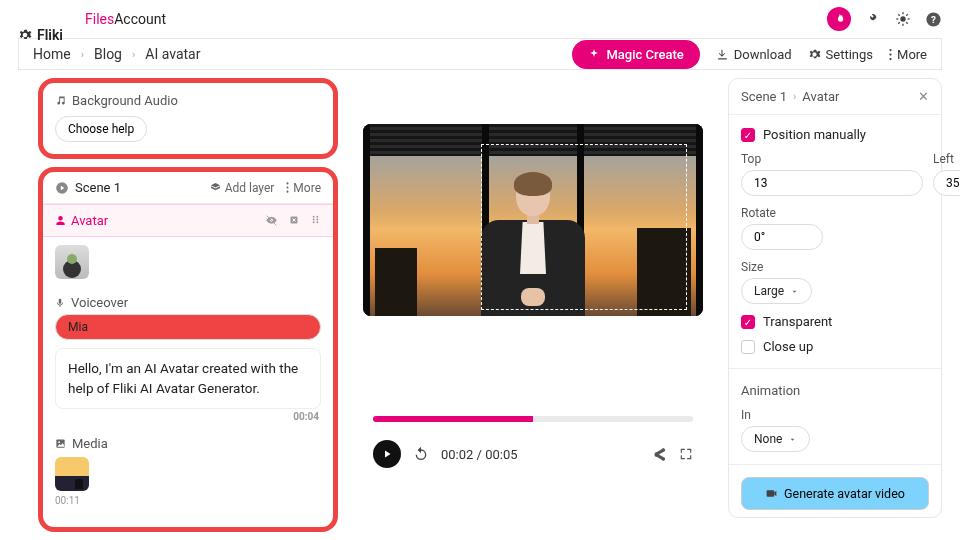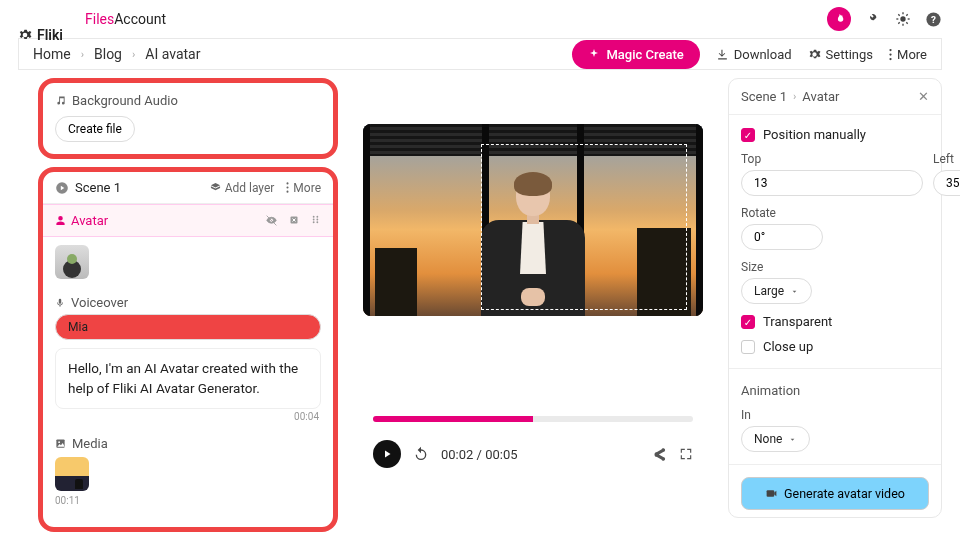--- a/index.html
+++ b/index.html
@@ -32,21 +32,21 @@
 .scene-head-right { margin-left: auto; display: flex; align-items: center; gap: 12px; color: #666; font-size: 12px; }
 .link-btn { cursor: pointer; display: flex; align-items: center; gap: 4px; }
 .avatar-row { display: flex; align-items: center; padding: 8px 12px; background: #fff4f8; border-top: 1px solid #fce; border-bottom: 1px solid #fce; }
 .avatar-row .label { color: #e6007a; font-size: 13px; display: flex; align-items: center; gap: 5px; }
 .avatar-row-icons { margin-left: auto; display: flex; gap: 10px; color: #999; }
 .avatar-thumb { width: 34px; height: 34px; border-radius: 6px; background: linear-gradient(#ddd,#bbb); margin: 8px 12px; position: relative; overflow: hidden; }
 .avatar-thumb::after { content: ""; position: absolute; left: 50%; top: 50%; width: 10px; height: 10px; background: #8a6; border-radius: 50%; transform: translate(-50%,-80%); box-shadow: 0 10px 0 4px #333; }
 .section-label { display: flex; align-items: center; gap: 6px; padding: 8px 12px 4px 12px; color: #555; font-size: 13px; }
 .chip { margin: 0 12px; background: #ef4444; border: 1px solid #ddd; border-radius: 999px; padding: 5px 12px; font-size: 12px; display: inline-block; cursor: pointer; }
 .transcript { margin: 8px 12px 2px 12px; background: #fff; border: 1px solid #eee; border-radius: 8px; padding: 10px 12px; font-size: 13.5px; line-height: 1.45; color: #222; }
-.time-small { text-align: right; font-size: 10px; color: #999; padding: 0 14px 6px 0; }
+.time-small { text-align: right; font-size: 10px; color: #999; padding: 0 14px 6px 0; font-weight: bold; }
 .media-thumb { width: 34px; height: 34px; border-radius: 6px; margin: 2px 12px 2px 12px; background: linear-gradient(#f7c96b 55%, #223 55%); position: relative; }
 .media-thumb::after { content: ""; position: absolute; right: 6px; bottom: 2px; width: 8px; height: 10px; background: #111; border-radius: 2px 2px 0 0; }
 .media-time { font-size: 10px; color: #999; padding: 2px 0 10px 12px; }
 .center-col { flex: 1; display: flex; flex-direction: column; align-items: center; }
 .preview { width: 340px; height: 192px; background: #000; border-radius: 8px; margin-top: 46px; position: relative; overflow: hidden; }
 .sky { position: absolute; inset: 0; background: linear-gradient(#88a0b8 0%, #d9a86a 45%, #f2b768 55%, #e28f3d 78%, #6b4a32 100%); }
 .blinds { position: absolute; top: 0; left: 0; right: 0; height: 32px; background: repeating-linear-gradient(#151515 0 3px, #2a2a2a 3px 6px); }
 .frame-v { position: absolute; top: 0; bottom: 0; width: 7px; background: #0a0a0a; }
 .frame-v.left-f { left: 0; } .frame-v.mid1 { left: 35%; } .frame-v.mid2 { right: 35%; } .frame-v.right-f { right: 0; }
 .building { position: absolute; bottom: 0; background: #1c1810; }
@@ -177,21 +177,21 @@
 
 <div class="content">
   <div class="left-col">
     <div class="card audio-card">
       <div class="card-header">
         <svg width="11" height="11" viewBox="0 0 24 24">
             <path fill="#666" d="M9 3v12a3 3 0 102 2V7h8v8a3 3 0 102 2V3H9z"></path>
           </svg>
         <span>Background Audio</span>
       </div>
-      <button class="choose-file">Create file</button>
+      <button class="choose-file">Choose help</button>
     </div>
 
     <div class="card scene-card">
       <div class="scene-head">
         <div class="scene-head-left">
           <svg width="14" height="14" viewBox="0 0 24 24">
               <circle cx="12" cy="12" r="10" fill="#888"></circle>
               <path fill="#fff" d="M10 8l6 4-6 4z"></path>
             </svg>
           <span>Scene 1</span>

